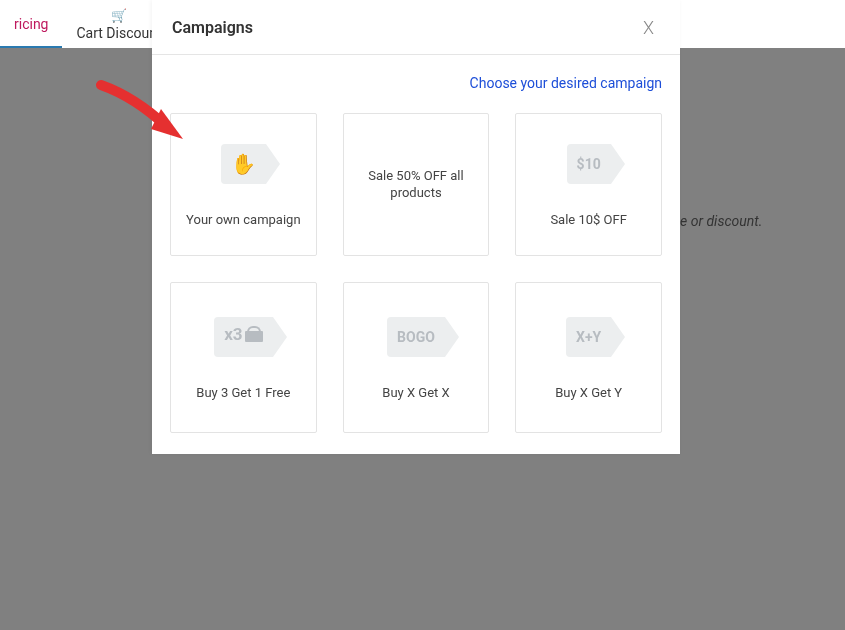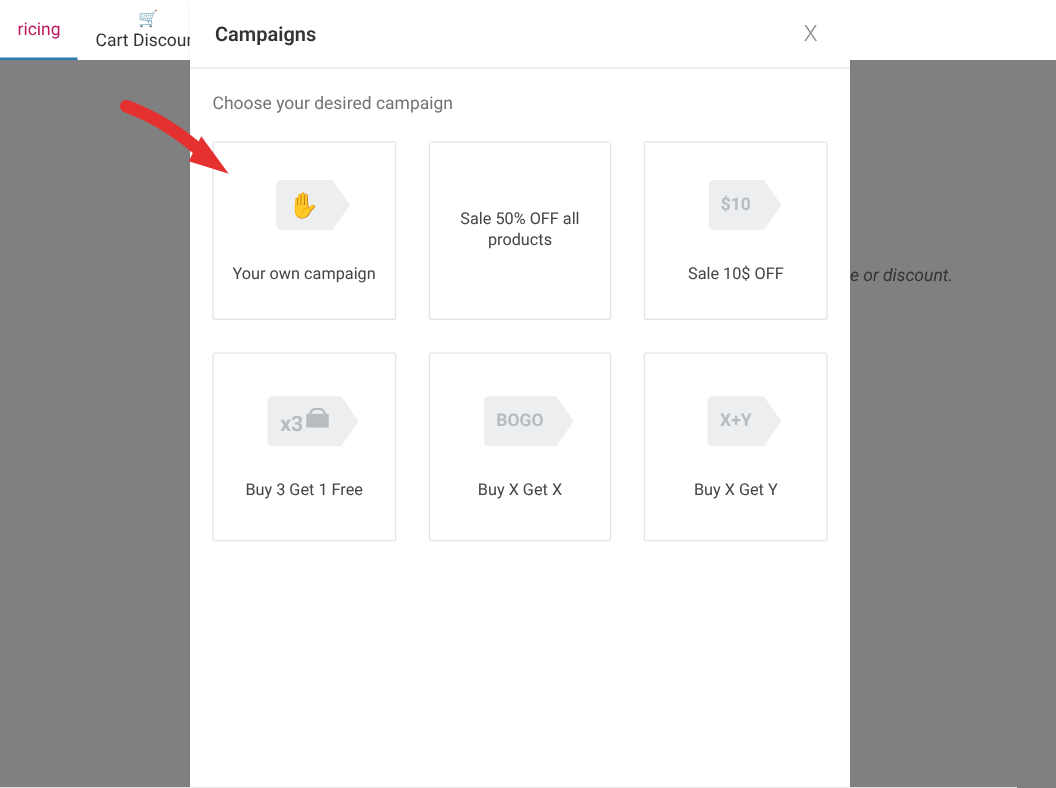--- a/index.html
+++ b/index.html
@@ -57,21 +57,21 @@
     color: #333;
     font-size: 14px;
     white-space: nowrap;
     font-style: italic;
   }
   .modal {
     position: absolute;
     top: 0;
     left: 152px;
     width: 528px;
-    height: 630px;
+    height: 454px;
     background: #fff;
     display: flex;
     flex-direction: column;
     box-shadow: -1px 0 4px rgba(0,0,0,0.05);
   }
   .modal-header {
     height: 55px;
     border-bottom: 1px solid #e5e5e5;
     display: flex;
     align-items: center;
@@ -89,22 +89,23 @@
     cursor: pointer;
     padding: 4px 6px;
     font-weight: 300;
   }
   .modal-body {
     padding: 20px 18px;
     overflow-y: auto;
   }
   .subtitle {
     font-size: 14px;
-    color: #737373;
+    color: #1d4ed8;
     margin-bottom: 22px;
+    text-align: right;
   }
   .card-grid {
     display: grid;
     grid-template-columns: repeat(3, 1fr);
     gap: 26px;
   }
   .card {
     border: 1px solid #e3e3e3;
     border-radius: 2px;
     height: 143px;
@@ -153,21 +154,21 @@
   .grid-glyph {
     display: grid;
     grid-template-columns: repeat(3, 12px);
     grid-template-rows: repeat(2, 9px);
     gap: 3px;
   }
   .grid-glyph span {
     background: #b7bcc1;
     border-radius: 1px;
   }
-  .x3wrap { display:flex; align-items:flex-end; gap:2px;}
+  .x3wrap { display:flex; gap:2px;}
   .x3text { font-size:17px; font-weight:700;color:#b7bcc1; }
   .gift {
     width: 18px; height: 18px; position: relative; margin-bottom: 8px;
   }
   .gift::before {
     content:""; position:absolute; left:0; right:0; bottom:0; height:11px;
     background:#b7bcc1; border-radius:1px;
   }
   .gift::after {
     content:""; position:absolute; left:2px; right:2px; top:2px; height:4px;

